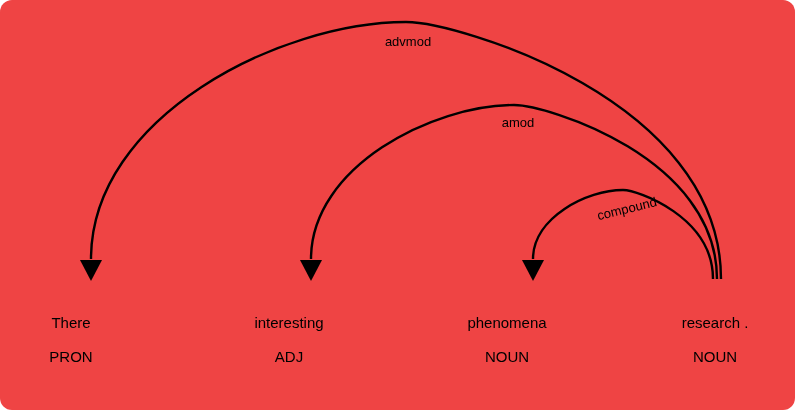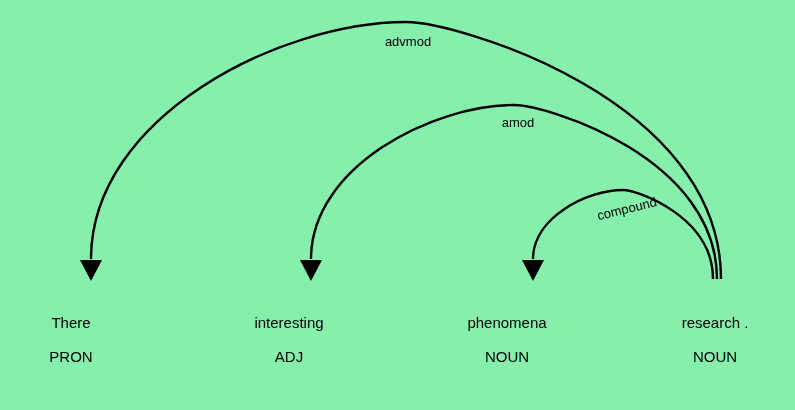--- a/index.html
+++ b/index.html
@@ -8,22 +8,23 @@
     padding: 0;
     background: #ffffff;
   }
   body {
     font-family: "Liberation Sans", sans-serif;
   }
   #canvas {
     position: relative;
     width: 795px;
     height: 410px;
-    background: #86efac;
+    background: #ef4444;
     overflow: hidden;
+    border-radius: 12px;
   }
   #parse-svg {
     position: absolute;
     left: 0;
     top: 0;
     width: 795px;
     height: 410px;
     display: block;
   }
   .arc-path {

